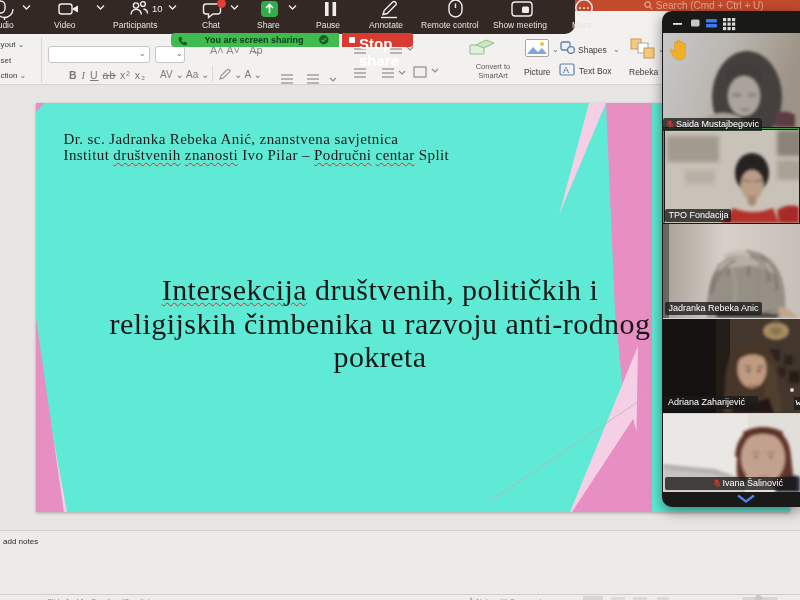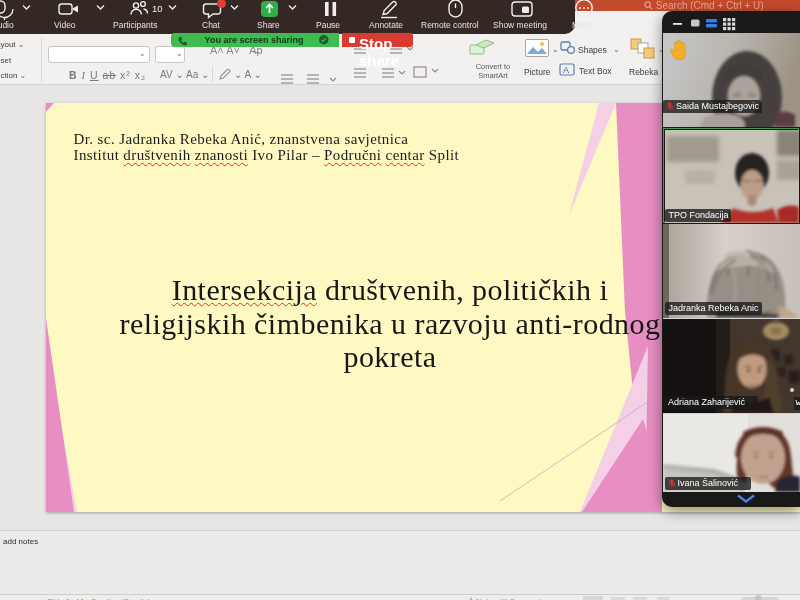--- a/index.html
+++ b/index.html
@@ -116,21 +116,21 @@
       <rect x="1" y="1" width="10" height="10" fill="#f5c97e" stroke="#c89a50"></rect>
       <rect x="8" y="5" width="10" height="10" fill="#fdfdfc" stroke="#a8a6a4"></rect>
       <rect x="14" y="10" width="10" height="10" fill="#f5c97e" stroke="#c89a50"></rect>
     </svg>
     <div class="rtxt" style="left:658px;top:34px;color:#6e6c6a;">⌄</div>
     <div class="rtxt" style="left:629px;top:56px;font-size:8.5px;color:#3d3c3a;">Rebeka</div>
   </div>
 
   <div class="abs" style="left:0;top:85px;width:800px;height:445px;background:#e8e6e5;"></div>
 
-  <div class="abs" id="slide" style="left:46px;top:103px;width:754px;height:409px;background:#fef9c3;box-shadow:0 1px 3px rgba(0,0,0,.28);overflow:hidden;">
+  <div class="abs" id="slide" style="left:36px;top:103px;width:754px;height:409px;background:#5eead4;box-shadow:0 1px 3px rgba(0,0,0,.28);overflow:hidden;">
     <svg class="abs" style="left:0;top:0" width="754" height="409" viewBox="0 0 754 409">
 
       <polygon points="570,0 616,0 616,409 599,409 579,209" fill="#e78fc3"></polygon>
       <polygon points="553,0 570,0 523,112" fill="#f4cfe5"></polygon>
       <polygon points="602,243 599,409 534,409" fill="#f4cfe5"></polygon>
       <polygon points="597,316 536,409 616,409 616,380" fill="#e78fc3"></polygon>
       <line x1="454" y1="398" x2="618" y2="288" stroke="#c8a8bc" stroke-width="0.9" opacity="0.85"></line>
 
       <polygon points="0,0 8,0 0,9" fill="#e78fc3"></polygon>
 
@@ -386,31 +386,31 @@
         <ellipse cx="100" cy="44" rx="22" ry="26" fill="#c2a28e"></ellipse>
         <path d="M80 26 q20 -12 40 0 l0 -8 q-20 -10 -40 0z" fill="#5e3228"></path>
         <path d="M89 38 l8 0.8 m7 0 l8 -0.8" stroke="#9a7458" stroke-width="1.3" fill="none"></path>
         <ellipse cx="93" cy="43" rx="2" ry="1.2" fill="#7e5f47"></ellipse>
         <ellipse cx="108" cy="43" rx="2" ry="1.2" fill="#7e5f47"></ellipse>
         <path d="M96 62 q4.5 2 9 0" stroke="#9a7258" stroke-width="1.4" fill="none"></path>
         <path d="M112 78 l3 -12 q12 -7 22 -3 l0 15z" fill="#262530"></path>
       </g>
     </svg>
 
-    <div class="namebar" style="left:1px;top:89px;width:99px;border-radius:2px 4px 0 0;">
+    <div class="namebar" style="left:1px;top:107px;width:99px;border-radius:2px 4px 0 0;">
       <svg width="8" height="9" viewBox="0 0 8 9" style="margin:0 2px 0 3px">
           <rect x="2.6" y="0.5" width="2.8" height="4.6" rx="1.4" fill="#d8352c"></rect>
           <path d="M1.2 3.5 a2.8 2.8 0 0 0 5.6 0 M4 6.3 v1.8" stroke="#d8352c" stroke-width="0.9" fill="none"></path>
           <line x1="1" y1="0.8" x2="7" y2="7.6" stroke="#d8352c" stroke-width="1"></line>
         </svg>
       Saida Mustajbegovic</div>
     <div class="namebar" style="left:2.5px;top:197.5px;width:62px;padding-left:4px;">TPO Fondacija</div>
     <div class="namebar" style="left:2.5px;top:291px;width:93px;padding-left:4px;">Jadranka Rebeka Anic</div>
     <div class="namebar" style="left:2px;top:385px;width:90px;padding-left:4px;">Adriana Zaharijević</div>
-    <div class="namebar" style="left:2.5px;top:465.5px;width:86px;">
+    <div class="namebar" style="left:2.5px;top:465.5px;width:86px;padding-left:45px;">
       <svg width="8" height="9" viewBox="0 0 8 9" style="margin:0 2px 0 3px">
           <rect x="2.6" y="0.5" width="2.8" height="4.6" rx="1.4" fill="#d8352c"></rect>
           <path d="M1.2 3.5 a2.8 2.8 0 0 0 5.6 0 M4 6.3 v1.8" stroke="#d8352c" stroke-width="0.9" fill="none"></path>
           <line x1="1" y1="0.8" x2="7" y2="7.6" stroke="#d8352c" stroke-width="1"></line>
         </svg>
       Ivana Šalinović</div>
 
     <svg class="abs" style="left:0;top:481px" width="138" height="15" viewBox="0 0 138 15">
       <path d="M76 3.5 l8 6 8 -6" stroke="#4f82e8" stroke-width="2.2" fill="none"></path>
     </svg>

